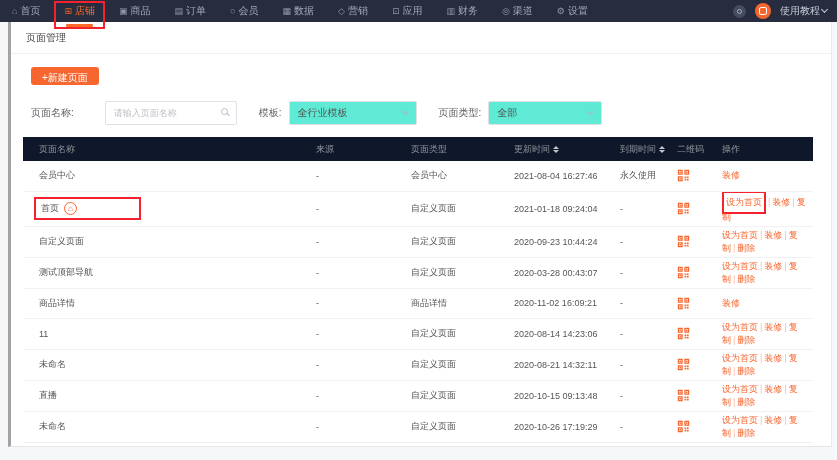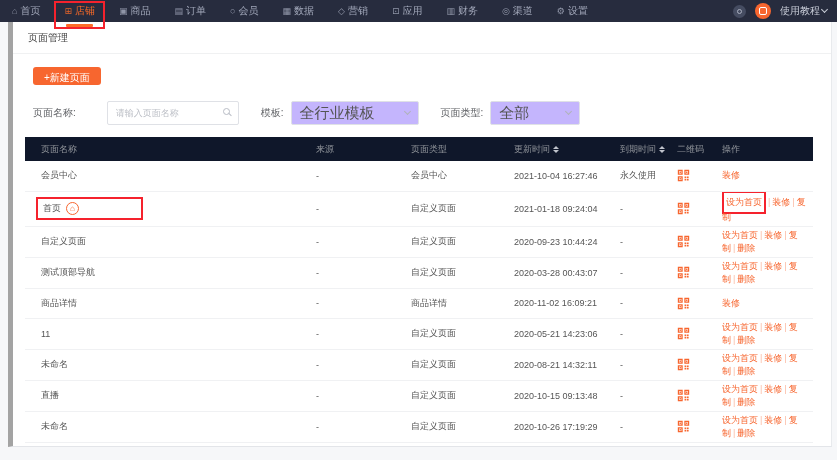--- a/index.html
+++ b/index.html
@@ -22,21 +22,21 @@
   .support { width: 13px; height: 13px; border-radius: 50%; background: #454c61;
     display: inline-flex; align-items: center; justify-content: center; }
   .support i { width: 5px; height: 5px; border: 1px solid #aab0c0; border-radius: 50%; }
   .avatar { width: 16px; height: 16px; border-radius: 50%; background: #f7662f;
     display: inline-flex; align-items: center; justify-content: center; }
   .avatar i { width: 8px; height: 8px; border: 1px solid #fff; border-radius: 2px; display: block; }
   .caret { width: 5px; height: 5px; border-right: 1px solid #c9cdd8; border-bottom: 1px solid #c9cdd8;
     transform: rotate(45deg); display: inline-block; margin: -3px 0 0 2px; }
 
   
-  .page { margin: 0 5px 0 8px; background: #fff; border-left: 5px solid #a3a3a3;
+  .page { margin: 0 5px 0 8px; background: #fff; border-left: 3px solid #a3a3a3;
     border-right: 1px solid #e8eaed; border-bottom: 1px solid #e3e5e9; height: 425px; overflow: hidden; }
   .breadcrumb-bar { padding: 9px 0 8px 15px; font-size: 10px; color: #454545; background: #fff; }
   .card { border-top: 1px solid #f0f1f2; padding: 13px 18px 0 12px; }
 
   .btn-new { display: inline-block; background: #f7662f; color: #fff; border: none;
     font-size: 10px; height: 18px; line-height: 22px; padding: 0 11px; border-radius: 3px;
     margin: 0 0 16px 8px; cursor: pointer; font-family: inherit; }
 
   
   .filters { display: flex; align-items: center; margin: 0 0 12px 8px; font-size: 10px; color: #606266; }
@@ -44,22 +44,22 @@
   .input-wrap { position: relative; width: 132px; margin-right: 22px; margin-left: 24px; }
   .input-wrap input { width: 100%; height: 24px; border: 1px solid #dfe1e6; border-radius: 2px;
     font-size: 9px; padding: 0 20px 0 8px; color: #333; font-family: inherit; outline: none; }
   .input-wrap input::placeholder { color: #bcbfc6; }
   .search-ico { position: absolute; right: 9px; top: 7px; width: 7px; height: 7px;
     border: 1px solid #b9bdc6; border-radius: 50%; }
   .search-ico::after { content: ""; position: absolute; width: 4px; height: 1px; background: #b9bdc6;
     transform: rotate(45deg); right: -3.5px; bottom: -1px; }
   .select { width: 128px; height: 24px; border: 1px solid #dfe1e6; border-radius: 2px;
     display: inline-flex; align-items: center; justify-content: space-between;
-    padding: 0 8px; font-size: 15px; color: #555; margin-right: 22px; cursor: pointer; background: #c4b5fd; }
-  .select.narrow { width: 90px; }
+    padding: 0 8px; font-size: 10px; color: #555; margin-right: 22px; cursor: pointer; background: #5eead4; }
+  .select.narrow { width: 114px; }
   .sel-caret { width: 5px; height: 5px; border-right: 1px solid #b0b3ba; border-bottom: 1px solid #b0b3ba;
     transform: rotate(45deg); margin-top: -3px; }
 
   
   table { width: 100%; border-collapse: collapse; table-layout: fixed; font-size: 9px; }
   thead th { background: #0f172a; color: #8f9399; font-weight: normal; text-align: left;
     height: 24px; padding: 0 6px; white-space: nowrap; }
   thead th:first-child, tbody td:first-child { padding-left: 16px; }
   tbody td { border-bottom: 1px solid #f0f1f3; height: 30px; padding: 2px 6px;
     color: #555; vertical-align: middle; overflow: hidden; white-space: nowrap; }
@@ -182,21 +182,21 @@
               </span></th>
           <th><span>二维码</span></th>
           <th><span>操作</span></th>
         </tr>
       </thead>
       <tbody>
           <tr>
             <td><span>会员中心</span></td>
             <td>-</td>
             <td>会员中心</td>
-            <td>2021-10-04 16:27:46</td>
+            <td>2021-08-04 16:27:46</td>
             <td>永久使用</td>
             <td><svg class="qr" width="13" height="13" viewBox="0 0 16 16">
                 <path fill="none" stroke="#f7662f" stroke-width="1.6" d="M1.8 1.8h4.4v4.4H1.8zM9.8 1.8h4.4v4.4H9.8zM1.8 9.8h4.4v4.4H1.8z"></path>
                 <path fill="#f7662f" d="M3.2 3.2h1.6v1.6H3.2zM11.2 3.2h1.6v1.6h-1.6zM3.2 11.2h1.6v1.6H3.2zM9.3 9.3h2.1v2.1H9.3zM12.2 9.3h2.1v2.1h-2.1zM9.3 12.2h2.1v2.1H9.3zM12.2 12.2h2.1v2.1h-2.1z"></path>
               </svg></td>
             <td class="ops-cell"><a class="op-link">装修</a></td>
           </tr>
           <tr>
             <td><span class="annot-name">
                 <span>首页</span>
@@ -245,21 +245,21 @@
             <td><svg class="qr" width="13" height="13" viewBox="0 0 16 16">
                 <path fill="none" stroke="#f7662f" stroke-width="1.6" d="M1.8 1.8h4.4v4.4H1.8zM9.8 1.8h4.4v4.4H9.8zM1.8 9.8h4.4v4.4H1.8z"></path>
                 <path fill="#f7662f" d="M3.2 3.2h1.6v1.6H3.2zM11.2 3.2h1.6v1.6h-1.6zM3.2 11.2h1.6v1.6H3.2zM9.3 9.3h2.1v2.1H9.3zM12.2 9.3h2.1v2.1h-2.1zM9.3 12.2h2.1v2.1H9.3zM12.2 12.2h2.1v2.1h-2.1z"></path>
               </svg></td>
             <td class="ops-cell"><a class="op-link">装修</a></td>
           </tr>
           <tr>
             <td><span>11</span></td>
             <td>-</td>
             <td>自定义页面</td>
-            <td>2020-05-21 14:23:06</td>
+            <td>2020-08-14 14:23:06</td>
             <td>-</td>
             <td><svg class="qr" width="13" height="13" viewBox="0 0 16 16">
                 <path fill="none" stroke="#f7662f" stroke-width="1.6" d="M1.8 1.8h4.4v4.4H1.8zM9.8 1.8h4.4v4.4H9.8zM1.8 9.8h4.4v4.4H1.8z"></path>
                 <path fill="#f7662f" d="M3.2 3.2h1.6v1.6H3.2zM11.2 3.2h1.6v1.6h-1.6zM3.2 11.2h1.6v1.6H3.2zM9.3 9.3h2.1v2.1H9.3zM12.2 9.3h2.1v2.1h-2.1zM9.3 12.2h2.1v2.1H9.3zM12.2 12.2h2.1v2.1h-2.1z"></path>
               </svg></td>
             <td class="ops-cell"><a class="op-link">设为首页</a><span class="sep">|</span><a class="op-link">装修</a><span class="sep">|</span><a class="op-link">复制</a><span class="sep">|</span><a class="op-link">删除</a></td>
           </tr>
           <tr>
             <td><span>未命名</span></td>
             <td>-</td>

